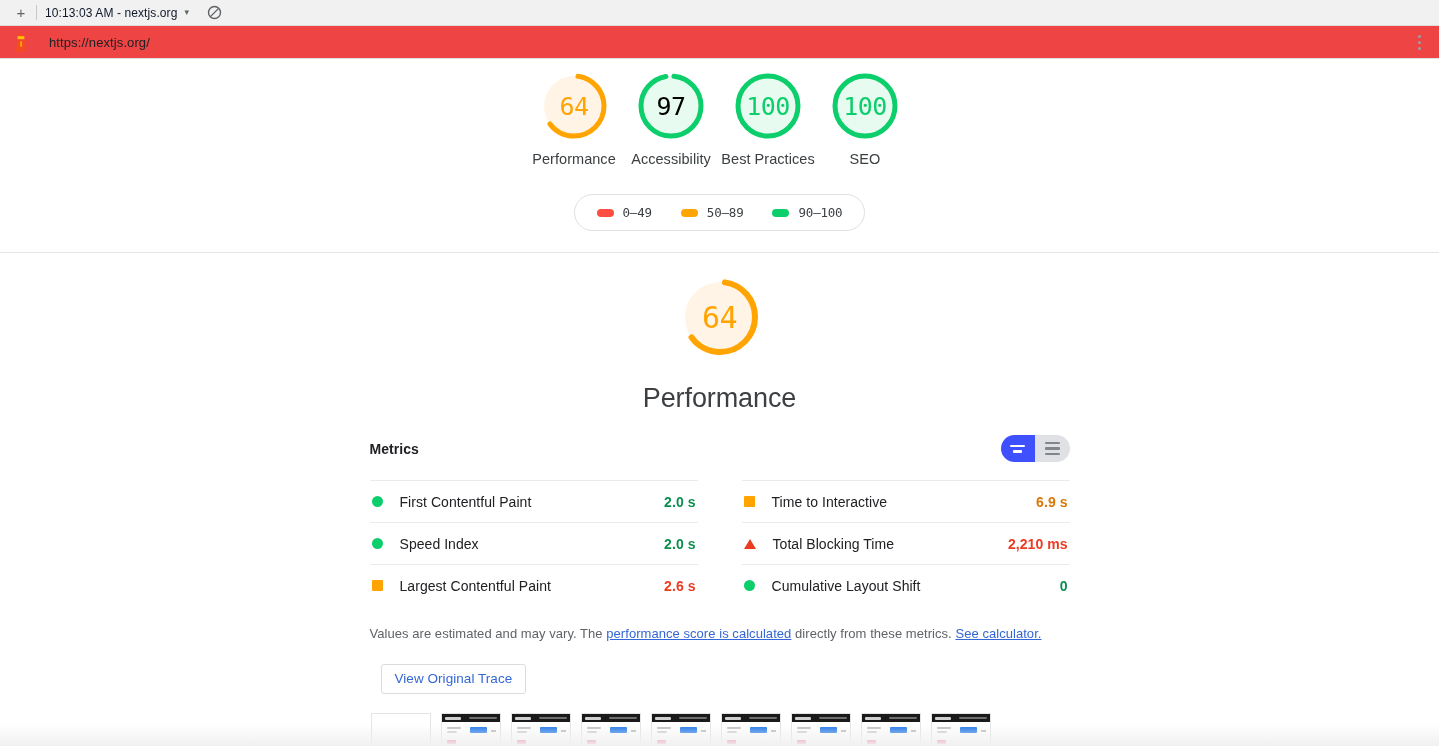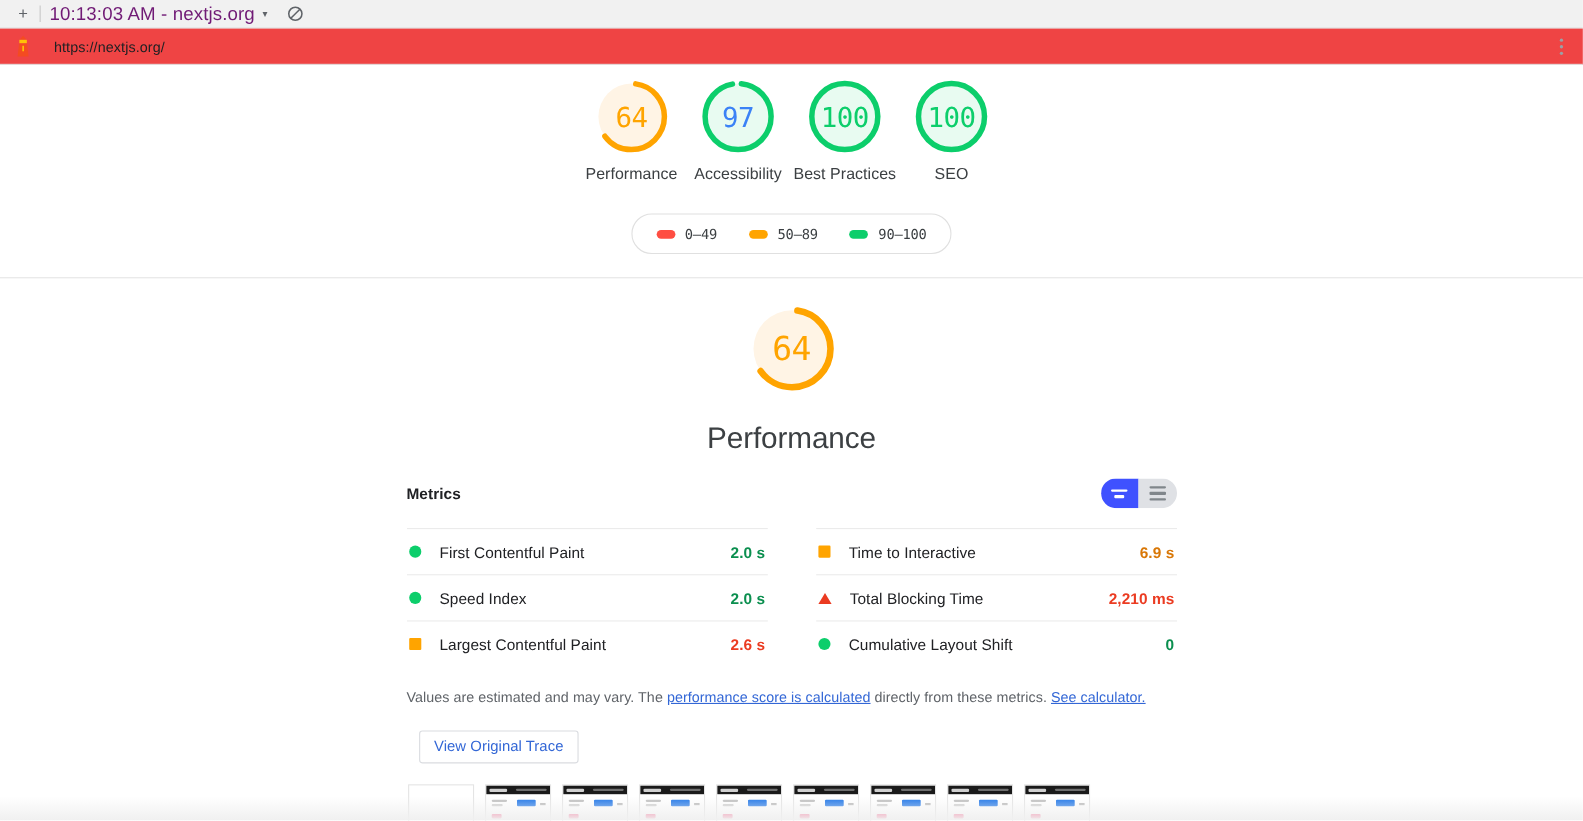--- a/index.html
+++ b/index.html
@@ -18,21 +18,21 @@
     display: flex; align-items: center; gap: 0;
     padding: 0 8px;
   }
   .plus-btn {
     width: 26px; height: 20px;
     display: flex; align-items: center; justify-content: center;
     color: #5f6368; font-size: 15px; line-height: 1;
   }
   .tab-sep { width: 1px; height: 15px; background: #c8c8c8; margin: 0 8px 0 2px; }
   .tab-title {
-    font-size: 17px; color: #701a75; white-space: nowrap;
+    font-size: 12px; color: #0f172a; white-space: nowrap;
     letter-spacing: 0.1px;
   }
   .caret {
     margin-left: 7px; color: #5f6368; font-size: 9px;
     display: inline-block; transform: translateY(-1px);
   }
   .block-icon {
     margin-left: 18px; width: 15px; height: 15px;
     display: inline-flex; align-items: center; justify-content: center;
   }
@@ -250,21 +250,21 @@
         </span>
         <span class="gauge-label">Performance</span>
       </a>
 
       <a class="gauge-item">
         <span class="gauge-wrap">
           <svg viewBox="0 0 74 74">
             <circle cx="37" cy="37" r="30" fill="#E8FBF1"></circle>
             <circle cx="37" cy="37" r="30" fill="none" stroke="#0CCE6B" stroke-width="5" stroke-linecap="round" stroke-dasharray="180 8" stroke-dashoffset="-3"></circle>
           </svg>
-          <span class="gauge-num" style="color:#3b82f6">97</span>
+          <span class="gauge-num" style="color:#000000">97</span>
         </span>
         <span class="gauge-label">Accessibility</span>
       </a>
 
       <a class="gauge-item">
         <span class="gauge-wrap">
           <svg viewBox="0 0 74 74">
             <circle cx="37" cy="37" r="30" fill="#E8FBF1"></circle>
             <circle cx="37" cy="37" r="30" fill="none" stroke="#0CCE6B" stroke-width="5"></circle>
           </svg>

